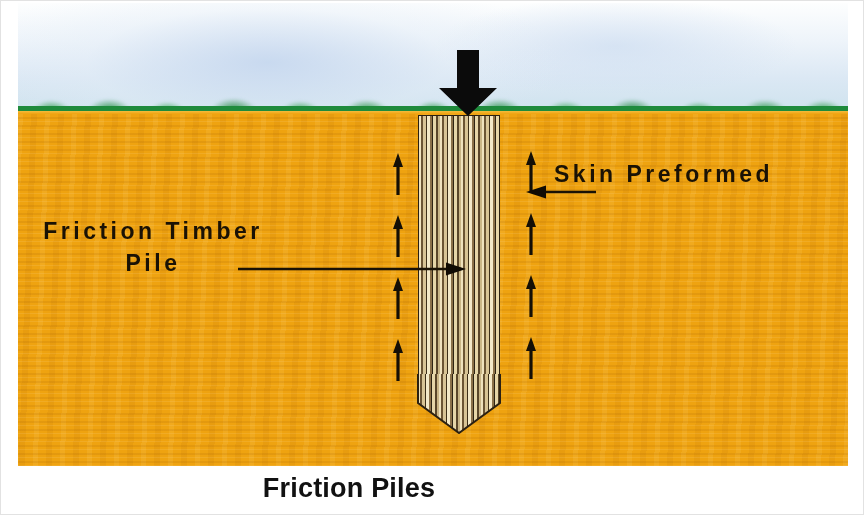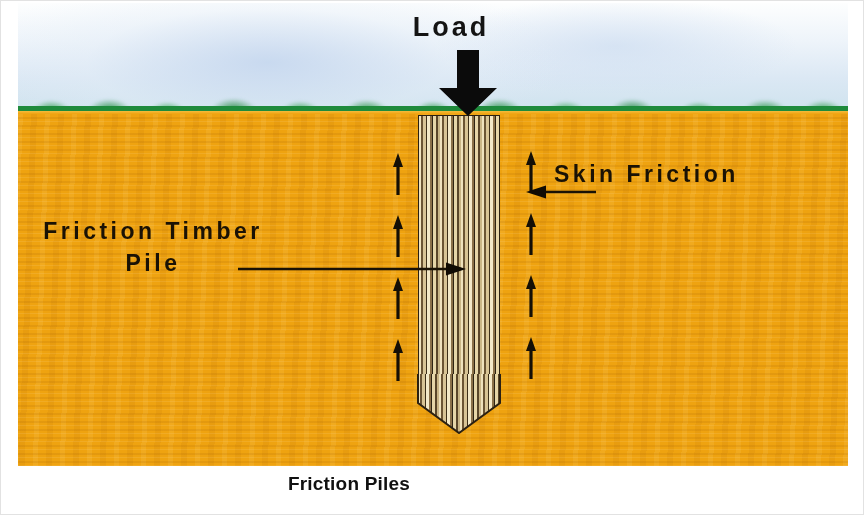--- a/index.html
+++ b/index.html
@@ -254,21 +254,21 @@
     height: 16px;
   }
 
   
   #caption {
     position: absolute;
     left: 0;
     top: 472px;
     width: 696px;
     text-align: center;
-    font-size: 19px;
+    font-size: 27px;
     font-weight: bold;
     color: #111111;
     letter-spacing: 0.2px;
   }
 </style>
 </head>
 <body>
 
 <div id="figure">
 
@@ -324,19 +324,18 @@
       <line x1="0" y1="8" x2="214" y2="8" stroke="#1a1205" stroke-width="2.4"></line>
       <path d="M228,8 L208,1.5 L208,14.5 Z" fill="#100b04"></path>
     </svg>
     <svg id="skin-leader" viewBox="0 0 70 16">
       <line x1="14" y1="8" x2="70" y2="8" stroke="#1a1205" stroke-width="2.4"></line>
       <path d="M0,8 L20,1.5 L20,14.5 Z" fill="#100b04"></path>
     </svg>
 
   </div>
 
-  <div id="load-label">Load</div>
-  <div class="diagram-label" id="skin-friction-label">Skin Friction</div>
+  <div class="diagram-label" id="skin-friction-label">Skin Preformed</div>
   <div class="diagram-label" id="preformed-timber-pile-label">Friction Timber Pile</div>
 
   <div id="caption">Friction Piles</div>
 
 </div>
 
 </body></html>

